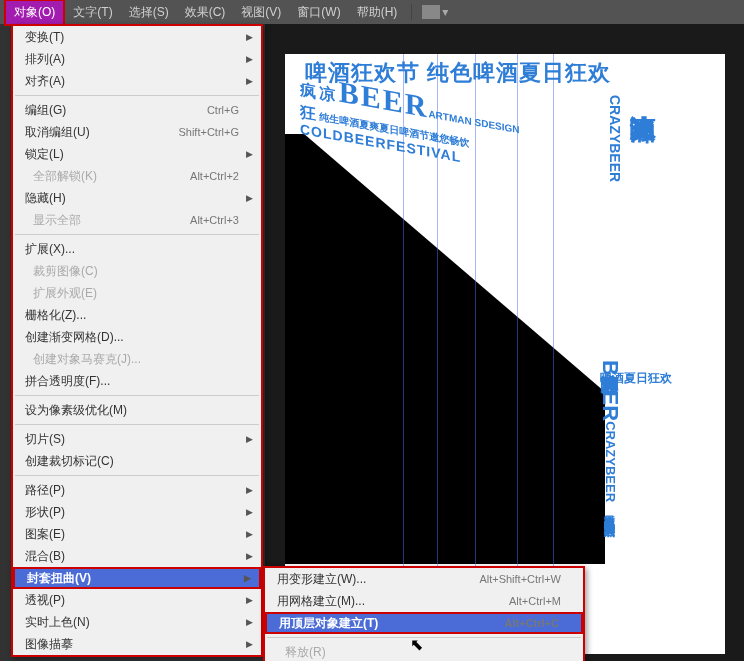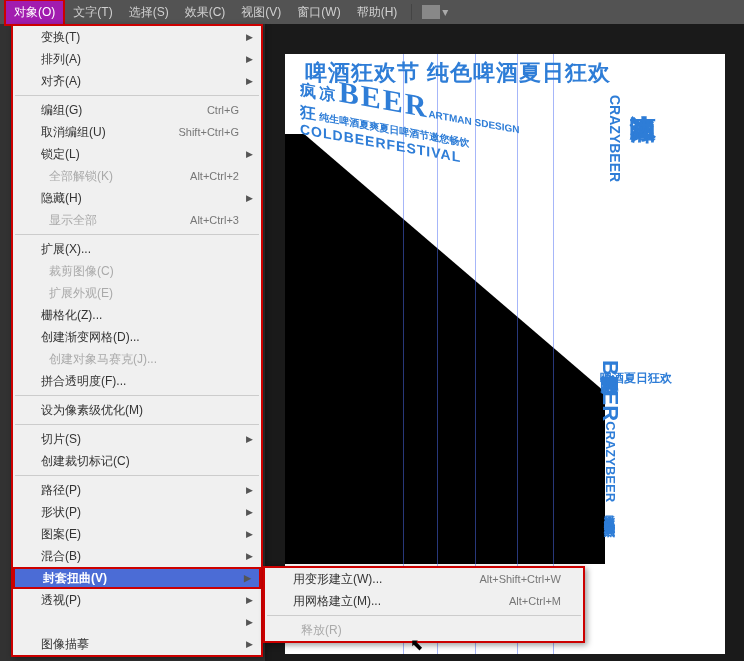--- a/index.html
+++ b/index.html
@@ -21,21 +21,21 @@
 .blue-text { position: absolute; color: #2e7dd7; font-weight: bold; overflow: hidden; }
 .hero1 { left: 305px; top: 58px; width: 430px; font-size: 22px; letter-spacing: 1px; }
 .hero-beer { font-size: 30px; font-family: serif; letter-spacing: 2px; }
 .hero-stack { left: 600px; top: 95px; writing-mode: vertical-rl; font-size: 26px; line-height: 1.1; }
 .hero-stack2 { left: 300px; top: 95px; font-size: 12px; line-height: 1.15; transform: skewY(10deg); width: 310px; }
 .vert-group { left: 595px; top: 360px; font-size: 18px; writing-mode: vertical-rl; line-height: 1.3; height: 280px; }
 .righttxt { left: 600px; top: 370px; font-size: 12px; }
 
 .menu-col { background: #f0f0f0; border: 1px solid #969696; box-shadow: 2px 2px 6px rgba(0,0,0,.4); font-size: 12px; color: #333; }
 .menu1 { position: absolute; left: 11px; top: 24px; width: 252px; border: 2px solid #c00; }
-.menu-row { display: flex; align-items: center; height: 22px; padding: 0 22px 0 28px; position: relative; }
+.menu-row { display: flex; align-items: center; height: 22px; padding: 0 22px 0 12px; position: relative; }
 .menu-row.disabled { color: #aaa; margin-left: 8px; }
 .menu-label { flex: 1; }
 .menu-shortcut { color: #777; font-size: 11px; }
 .menu-arrow { position: absolute; right: 8px; font-size: 9px; color: #555; }
 .menu-sep { height: 1px; background: #ccc; margin: 3px 2px; }
 .menu-row.hl { background: #4b6cd6; color: #fff; }
 .menu-row.boxed { border: 2px solid #c00; font-weight: bold; }
 
 .menu2 { position: absolute; left: 263px; top: 566px; width: 322px; border: 2px solid #c00; }
 .cursor { position: absolute; left: 410px; top: 635px; font-size: 16px; color: #000; pointer-events: none; }
@@ -175,36 +175,41 @@
     </div>
   <div class="menu-row hl boxed">
       <span class="menu-label">封套扭曲(V)</span>
       <span class="menu-arrow">▶</span>
     </div>
   <div class="menu-row">
       <span class="menu-label">透视(P)</span>
       <span class="menu-arrow">▶</span>
     </div>
   <div class="menu-row">
+      <span class="menu-label">实时上色(N)</span>
       <span class="menu-arrow">▶</span>
     </div>
   <div class="menu-row">
       <span class="menu-label">图像描摹</span>
       <span class="menu-arrow">▶</span>
     </div>
 </div>
 
 <div class="menu-col menu2">
   <div class="menu-row">
       <span class="menu-label">用变形建立(W)...</span>
       <span class="menu-shortcut">Alt+Shift+Ctrl+W</span>
     </div>
   <div class="menu-row">
       <span class="menu-label">用网格建立(M)...</span>
       <span class="menu-shortcut">Alt+Ctrl+M</span>
     </div>
+  <div class="menu-row hl boxed">
+      <span class="menu-label">用顶层对象建立(T)</span>
+      <span class="menu-shortcut">Alt+Ctrl+C</span>
+    </div>
   <div class="menu-sep"></div>
   <div class="menu-row disabled">
       <span class="menu-label">释放(R)</span>
     </div>
 </div>
 
 <div class="cursor">⬉</div>
 
 </body></html>

